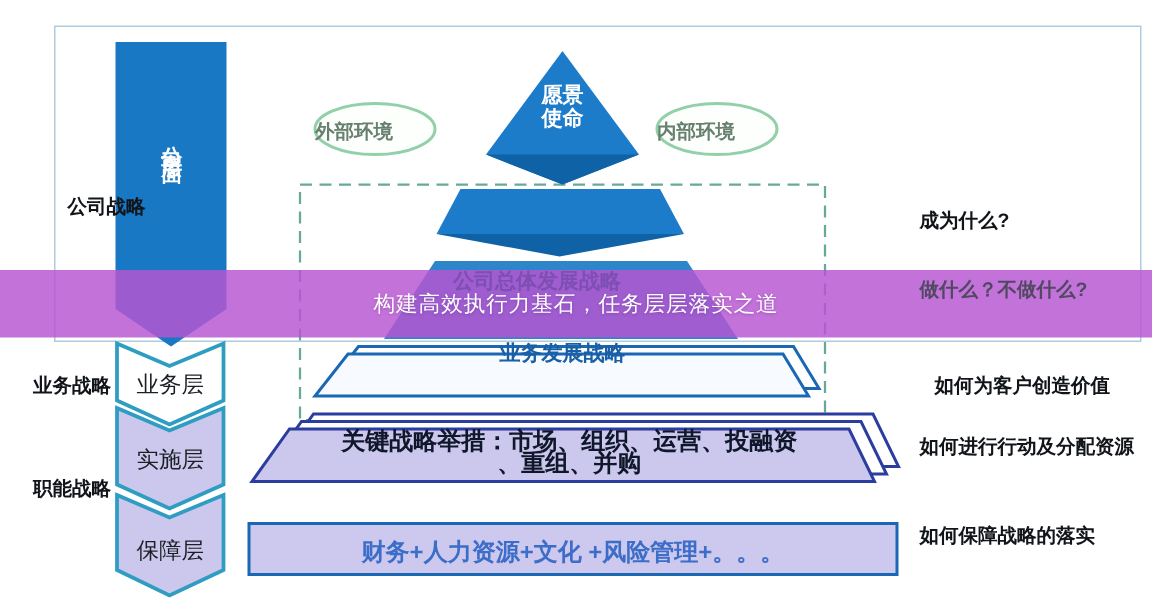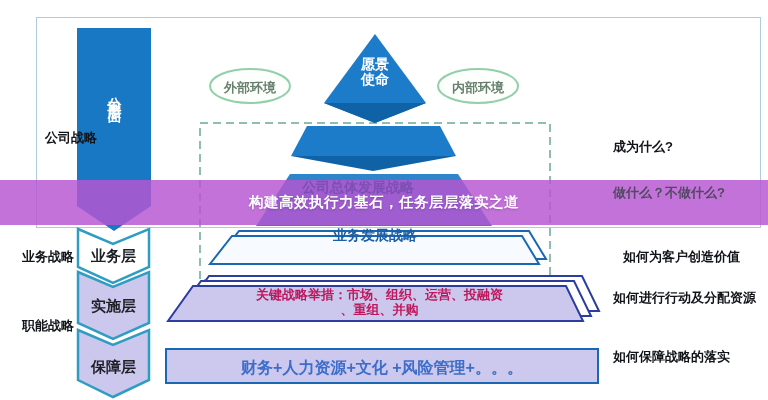--- a/index.html
+++ b/index.html
@@ -8,37 +8,37 @@
     background:#ffffff;
     font-family:"Liberation Sans","DejaVu Sans",sans-serif;
   }
   .frame{
     position:absolute;left:36px;top:17px;width:723px;height:209px;
     border:1px solid #aeccdb;background:#ffffff;z-index:0;
   }
   svg.diagram{position:absolute;left:0;top:0;z-index:1;}
   .txt{position:absolute;z-index:2;white-space:nowrap;}
   .side-label{font-size:13px;font-weight:bold;color:#111418;}
-  .chev-label{font-size:15px;font-weight:bold;color:#1c2026;width:73px;text-align:center;}
+  .chev-label{font-size:15px;font-weight:normal;color:#1c2026;width:73px;text-align:center;}
   .white-label{color:#ffffff;font-weight:bold;text-align:center;}
   .bar-vertical{
     writing-mode:vertical-rl;text-orientation:upright;
     color:#ffffff;font-weight:bold;font-size:14px;letter-spacing:4px;
   }
-  .ellipse-label{font-size:13px;font-weight:bold;color:#68806f;width:80px;text-align:center;}
+  .ellipse-label{font-size:13px;font-weight:bold;color:#68806f;width:80px;text-align:left;}
   .bizdev-label{font-size:14px;font-weight:bold;color:#1a5fa6;width:200px;text-align:center;}
-  .key-label{font-size:13px;font-weight:bold;color:#be185d;width:373px;text-align:center;line-height:15px;}
+  .key-label{font-size:16px;font-weight:bold;color:#0f172a;width:373px;text-align:center;line-height:15px;}
   .fin-label{font-size:16px;font-weight:bold;color:#3c6dc8;width:432px;text-align:center;}
   .banner{
     position:absolute;left:0;top:180px;width:768px;height:45px;z-index:5;
     background:rgba(183,86,209,0.83);
     display:flex;align-items:center;justify-content:center;
   }
   .banner-title{
-    color:#ffffff;font-weight:bold;font-size:14.5px;letter-spacing:0.5px;
+    color:#ffffff;font-weight:normal;font-size:14.5px;letter-spacing:0.5px;
     text-shadow:0 1px 2px rgba(90,30,110,0.35);
   }
   .over-banner{z-index:6;}
   .overall-label{font-size:14px;font-weight:bold;color:#7d4fb2;width:160px;text-align:center;}
   .do-label{color:#514862;}
 </style>
 </head>
 <body>
 
 <div class="page">

